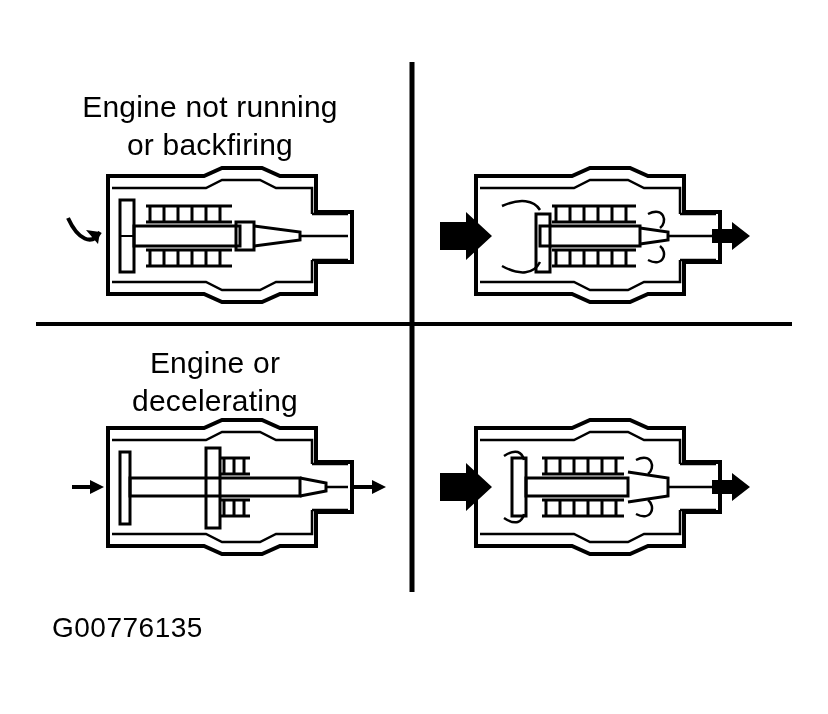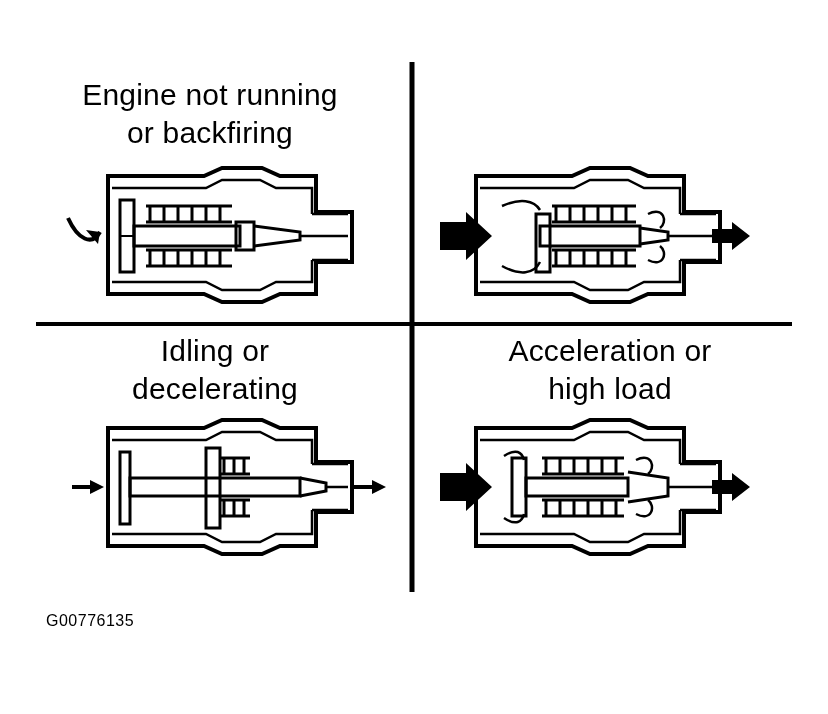--- a/index.html
+++ b/index.html
@@ -23,47 +23,46 @@
     height: 714px;
   }
   .quad-label {
     position: absolute;
     text-align: center;
     font-size: 30px;
     line-height: 1.28;
     letter-spacing: 0.2px;
     color: #000;
     white-space: pre-line;
+    margin-top: 12px;
   }
   #label-q1 { left: 40px;  top: 76px;  width: 340px; }
   #label-q2 { left: 430px; top: 108px; width: 360px; }
   #label-q3 { left: 40px;  top: 332px; width: 350px; }
   #label-q4 { left: 430px; top: 332px; width: 360px; }
 
   #figure-id {
     position: absolute;
-    left: 46px;
+    left: 52px;
     top: 612px;
-    font-size: 16px;
+    font-size: 28px;
     letter-spacing: 0.5px;
   }
   svg { display: block; }
   .ln { stroke: #000; fill: none; }
 </style>
 </head>
 <body>
 
 <div id="figure">
 
   <div class="quad-label" id="label-q1">Engine not running
 or backfiring</div>
-  <div class="quad-label" id="label-q3">Idling or
+  <div class="quad-label" id="label-q3">Engine or
 decelerating</div>
-  <div class="quad-label" id="label-q4">Acceleration or
-high load</div>
 
   <svg width="828" height="714" viewBox="0 0 828 714">
 
     <g>
       <line class="ln" x1="412" y1="62" x2="412" y2="592" stroke-width="5"></line>
     </g>
     <g>
       <line class="ln" x1="36" y1="324" x2="792" y2="324" stroke-width="4"></line>
     </g>
 

